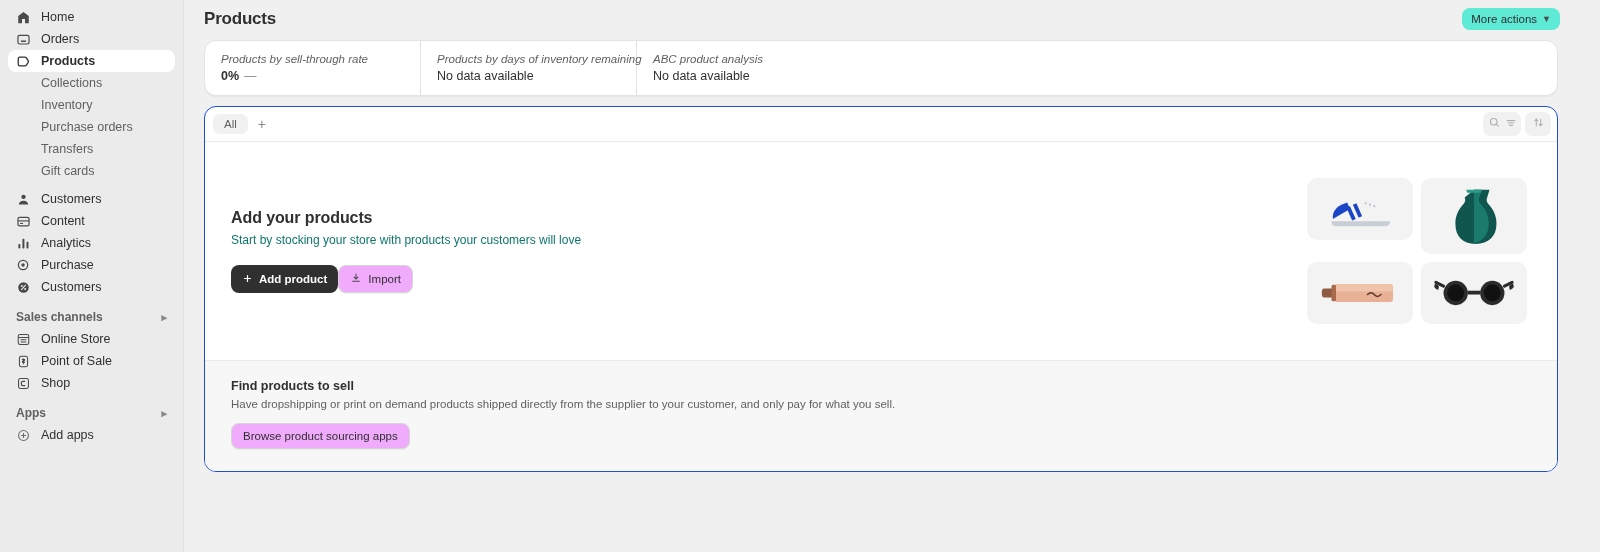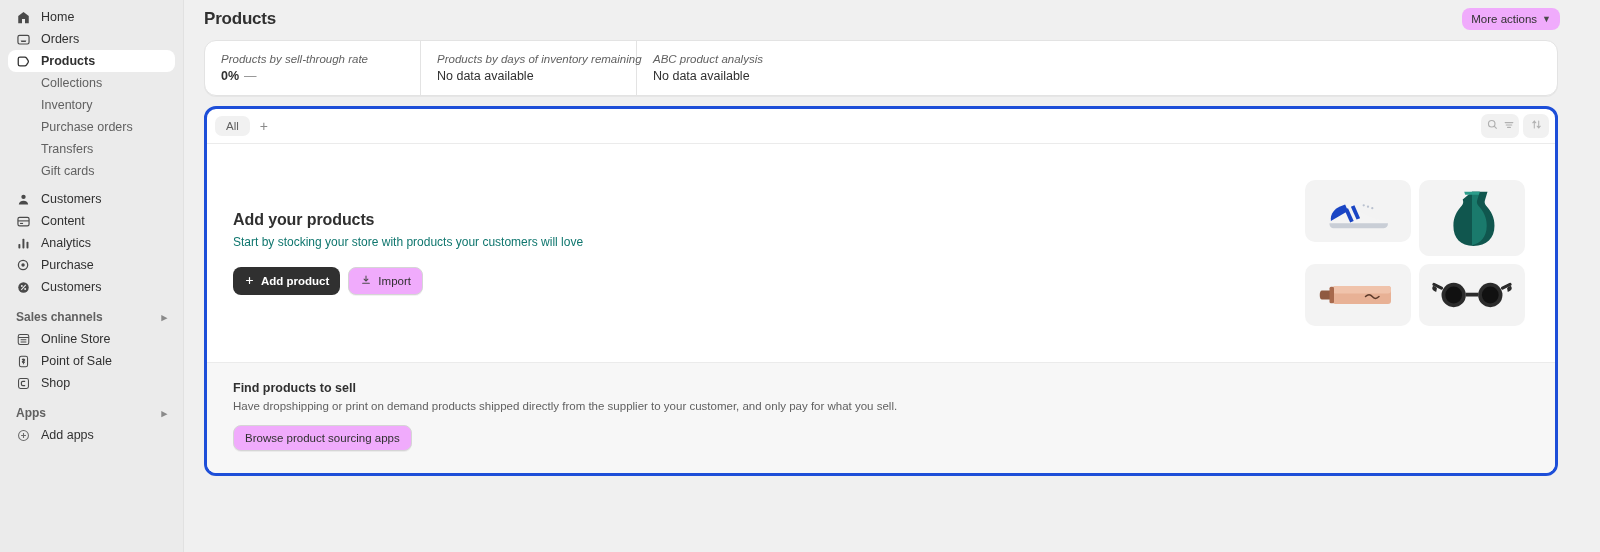--- a/index.html
+++ b/index.html
@@ -44,21 +44,21 @@
 
   
   .main { flex: 1; height: 552px; overflow: hidden; position: relative; }
   .topbar {
     display: flex; align-items: center; justify-content: space-between;
     padding: 8px 40px 10px 20px; height: 40px;
   }
   .page-title { font-size: 17px; font-weight: 700; color: #303030; letter-spacing: -0.2px; }
   .more-actions {
     display: inline-flex; align-items: center; gap: 5px;
-    background: #f0abfc; border: none; border-radius: 8px;
+    background: #5eead4; border: none; border-radius: 8px;
     padding: 5px 9px; font-size: 11.5px; color: #303030;
     font-family: inherit; cursor: pointer; font-weight: 500;
   }
   .more-actions .chev { font-size: 9px; color: #4a4a4a; }
 
   .content { padding: 0 42px 0 20px; }
 
   
   .metrics-card {
     background: #fff; border: 1px solid #e3e3e3; border-radius: 12px;
@@ -74,21 +74,21 @@
   .metric.m1 { width: 216px; }
   .metric.m2 { width: 216px; }
   .metric.m3 { width: 190px; }
   .metric-label { font-size: 11.5px; color: #616161; white-space: nowrap; font-style: italic; }
   .metric-value { font-size: 12.5px; color: #303030; white-space: nowrap; }
   .metric-value.strong { font-weight: 700; }
   .metric-value .dash { color: #8a8a8a; font-weight: 400; margin-left: 5px; }
 
   
   .list-card {
-    margin-top: 10px; background: #fff; border: 3px solid #1d4ed8;
+    margin-top: 10px; background: #fff; border: 1px solid #1d4ed8;
     border-radius: 12px; overflow: hidden;
   }
   .tabbar {
     display: flex; align-items: center; justify-content: space-between;
     height: 35px; padding: 0 6px 0 8px; border-bottom: 1px solid #ebebeb;
   }
   .tabs { display: flex; align-items: center; gap: 2px; }
   .tab {
     font-size: 11.5px; color: #616161; padding: 4px 11px;
     border-radius: 7px; cursor: pointer; background: #f1f1f1;
@@ -109,21 +109,21 @@
 
   
   .empty {
     background: #fff; display: flex; align-items: center;
     justify-content: space-between; padding: 36px 30px 36px 26px;
     min-height: 200px;
   }
   .empty-text { max-width: 620px; }
   .empty-h { font-size: 16px; font-weight: 700; color: #303030; letter-spacing: -0.1px; }
   .empty-p { font-size: 12px; color: #0f766e; margin-top: 6px; }
-  .empty-actions { display: flex; gap: 8px; margin-top: 18px; }
+  .empty-actions { display: flex; margin-top: 18px; }
   .btn-primary {
     display: inline-flex; align-items: center; gap: 6px;
     background: #303030; color: #fff; border: none; border-radius: 8px;
     padding: 6px 11px; font-size: 11.5px; font-weight: 600;
     font-family: inherit; cursor: pointer;
   }
   .btn-secondary {
     display: inline-flex; align-items: center; gap: 6px;
     background: #f0abfc; color: #303030; border: 1px solid #d5d5d5;
     border-radius: 8px; padding: 6px 11px; font-size: 11.5px;

